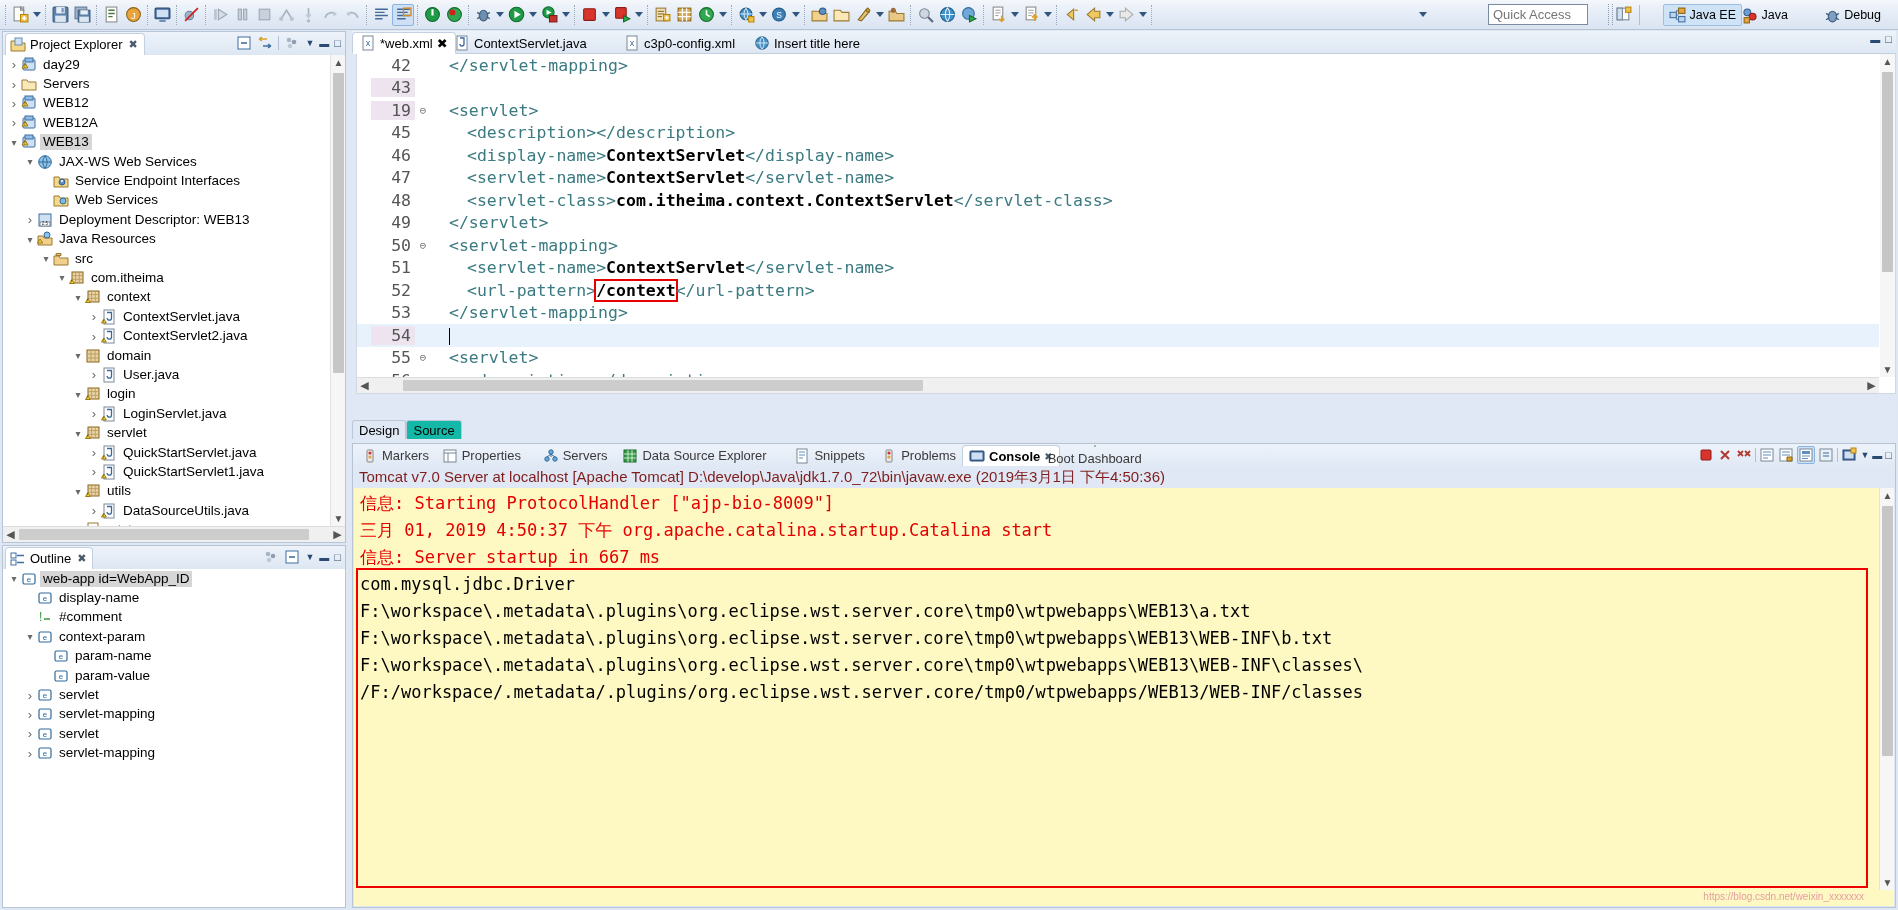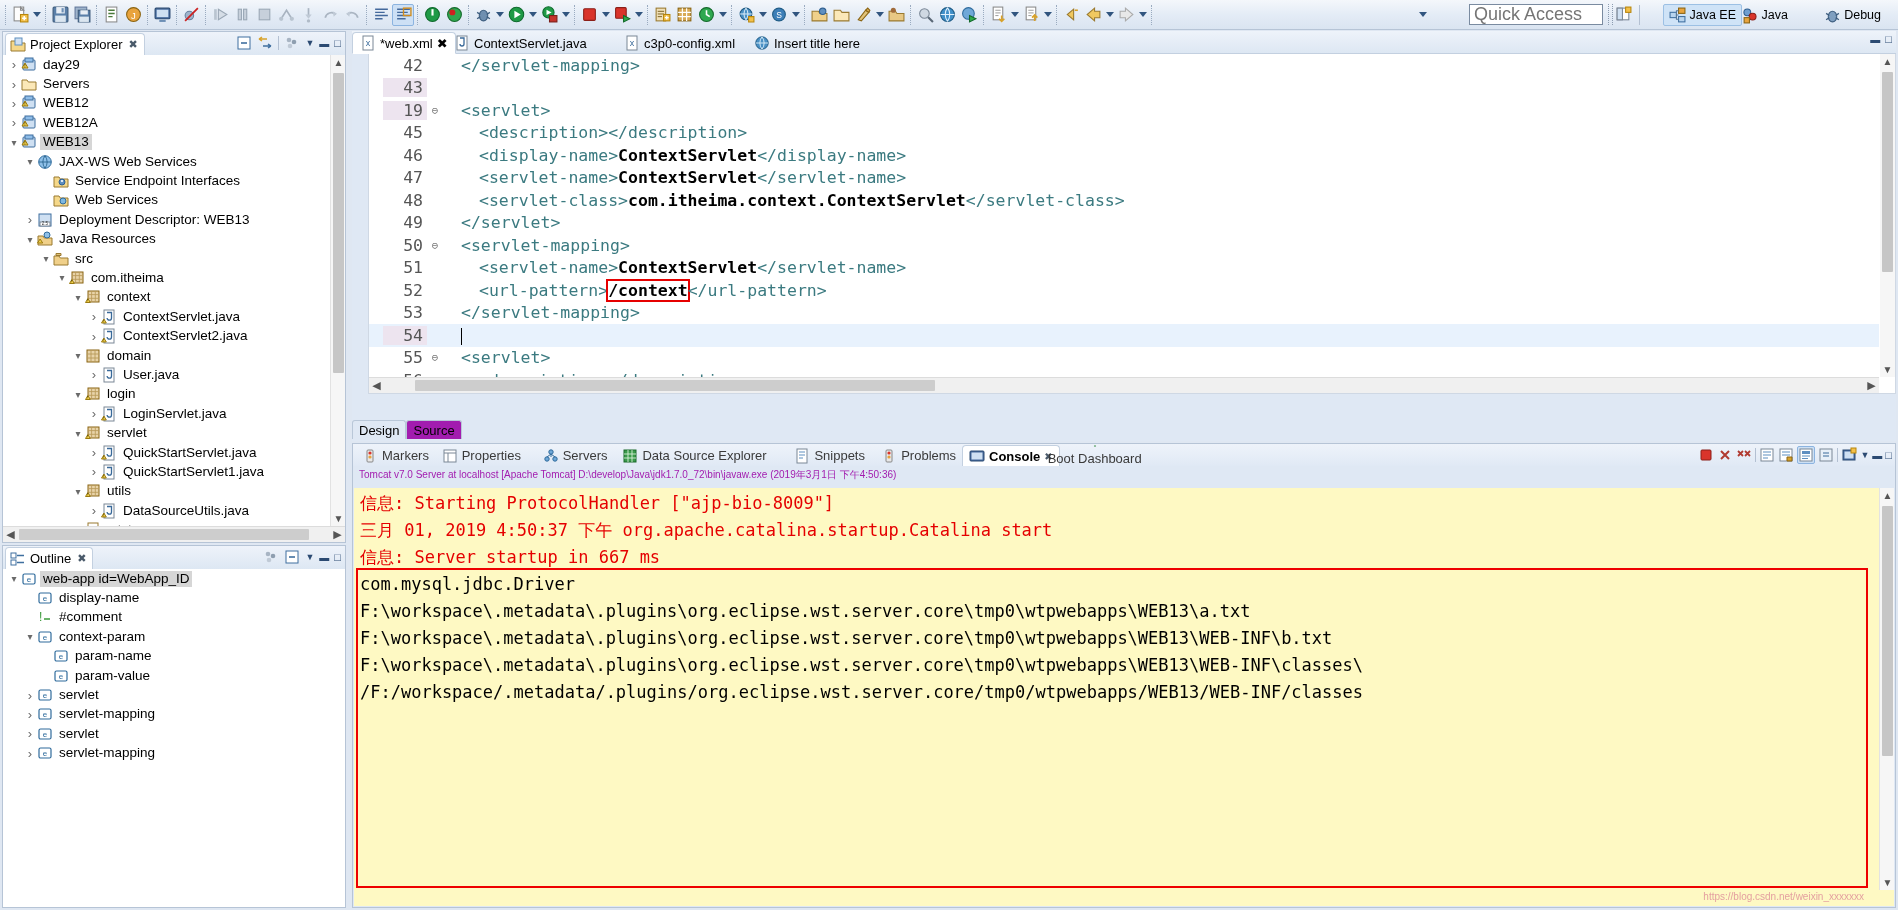--- a/index.html
+++ b/index.html
@@ -28,23 +28,23 @@
   .tb-btn.sel { background: #cde0f5; border: 1px solid #8cb4e0; border-radius: 2px; }
   .tb-sep { width: 1px; height: 20px; margin: 0 3px; border-left: 1px dotted #9aabc0; }
   .tb-arrow { width: 11px; height: 22px; display:flex; align-items:center; justify-content:center; }
   .tb-arrow:after {
     content:''; border-left: 4px solid transparent; border-right: 4px solid transparent;
     border-top: 5px solid #31557f;
   }
   .ic { width: 17px; height: 17px; display:block; }
 
   .quick-access {
-    position: absolute; right: 295px; top: 4px;
-    width: 134px; height: 21px; background: #fff; border: 1px solid #7a8ba0;
-    font-size: 18px; color: #000; padding: 2px 4px; line-height: 16px;
+    position: absolute; right: 310px; top: 4px;
+    width: 100px; height: 21px; background: #fff; border: 1px solid #7a8ba0;
+    font-size: 13px; color: #000; padding: 2px 4px; line-height: 16px;
   }
   .qa-grip { position:absolute; right:285px; top:4px; width:5px; height:21px;
      border-left:1px dotted #8c9cb0; border-right:1px dotted #8c9cb0;}
   .persp-sep { position: absolute; right: 258px; top: 5px; width: 1px; height: 20px; background: #b3c0d2;}
   .persp-open { position: absolute; right: 265px; top: 6px; width: 18px; height: 18px;}
   .persp {
     position: absolute; top: 4px; height: 22px;
     display: flex; align-items: center; gap: 3px; padding: 0 5px;
     font-size: 12.5px; white-space: nowrap;
   }
@@ -104,30 +104,30 @@
   .hscroll .thumb { position:absolute; left:30px; top:2px; height:11px; background:#cdcdcd; border-radius:1px;}
   .hscroll .larr, .hscroll .rarr { position:absolute; top:0; width:15px; height:15px; display:flex;align-items:center;justify-content:center;color:#555;font-size:11px;}
 
   .vscroll { position:absolute; top:0; bottom:0; width:15px; background:#fff;}
   .vscroll .thumb { position:absolute; left:2px; width:11px; background:#c6c6c6; border-radius:1px;}
   .vscroll .uarr,.vscroll .darr{position:absolute;left:0;width:15px;height:15px;display:flex;align-items:center;justify-content:center;color:#555;font-size:10px;}
 
   .ds-tabs { position: absolute; display: flex; align-items: flex-end; gap:0px; background:#dfe8f4;}
   .ds-tab { height: 19px; padding: 0 6px; font-size: 13px; display:flex; align-items:center;
     border:1px solid #b9c7d8; border-bottom:none; border-radius:3px 3px 0 0; background:#dfe8f4;}
-  .ds-tab.active { background: #a21caf; }
+  .ds-tab.active { background: #14b8a6; }
 
   
   .cons-tabbar { height: 22px; position: relative; background: linear-gradient(180deg,#eef3fa,#e0e9f5);}
   .ctab { position:absolute; top:1px; height:21px; display:flex; align-items:center; gap:4px;
      padding:0 6px; font-size:13px; color:#3a3a3a; white-space:nowrap;}
   .ctab.active { background:#fff; border:1px solid #c3d0e0; border-bottom:none; border-radius:4px 4px 0 0; color:#000; font-weight:bold;}
   .cons-tools { position:absolute; right:3px; top:2px; display:flex; align-items:center; gap:3px;}
   .ct-ic { width:16px; height:16px; display:block;}
-  .cons-head { font-size: 10px; padding: 2px 4px 0 6px; color:#a21caf; white-space:nowrap;}
+  .cons-head { font-size: 15px; padding: 2px 4px 0 6px; color:#7f1d1d; white-space:nowrap;}
   .cons-body { position:absolute; left:0; right:0; top:0; bottom:0; background:#fef9c3; overflow:hidden;}
   .cons-line { font-family:"DejaVu Sans Mono", monospace; font-size:17px; white-space:pre; line-height:27px;}
   .cons-line.err { color: #e50000; }
   .cons-line.out { color: #000; }
   .redbox { position:absolute; border:2px solid #ee0000; }
   .watermark { position:absolute; font-size:10px; color:#e4a0a0; right:4px; bottom:1px; white-space:nowrap;}
 </style>
 </head>
 <body>
 
@@ -879,21 +879,21 @@
             <path d="M1.9 8h12.2M8 1.8a10 10 0 010 12.4M8 1.8a10 10 0 000 12.4" stroke="#dff0fb" fill="none" stroke-width="0.9"></path>
           </svg>
         <span>Insert title here</span>
       </div>
       <div class="view-tools" style="top:2px;">
         <span style="font-size:10px;color:#2b4a72;">▬</span>
         <span style="font-size:11px;color:#2b4a72;">□</span>
       </div>
     </div>
 
-    <div class="code-area" style="left:16px; top:23px; right:0; height:340px; border:1px solid #cfd8e4; border-top:none;">
+    <div class="code-area" style="left:4px; top:23px; right:0; height:340px; border:1px solid #cfd8e4; border-top:none;">
       <div class="code-lines" id="code-lines" style="left:0; top:0; right:16px; bottom:16px; overflow:hidden;">
           <div class="cline"><span style="width: 14px; flex: 0 0 auto;"></span><span class="lnum">42</span><span class="fold"></span><span style="padding-left: 18px;"><span class="tag">&lt;/servlet-mapping&gt;</span></span></div>
           <div class="cline"><span style="width: 14px; flex: 0 0 auto;"></span><span class="lnum hl">43</span><span class="fold"></span><span style="padding-left: 0px;"></span></div>
           <div class="cline"><span style="width: 14px; flex: 0 0 auto;"></span><span class="lnum hl">19</span><span class="fold">⊖</span><span style="padding-left: 18px;"><span class="tag">&lt;servlet&gt;</span></span></div>
           <div class="cline"><span style="width: 14px; flex: 0 0 auto;"></span><span class="lnum">45</span><span class="fold"></span><span style="padding-left: 36px;"><span class="tag">&lt;description&gt;&lt;/description&gt;</span></span></div>
           <div class="cline"><span style="width: 14px; flex: 0 0 auto;"></span><span class="lnum">46</span><span class="fold"></span><span style="padding-left: 36px;"><span class="tag">&lt;display-name&gt;</span><span class="txt">ContextServlet</span><span class="tag">&lt;/display-name&gt;</span></span></div>
           <div class="cline"><span style="width: 14px; flex: 0 0 auto;"></span><span class="lnum">47</span><span class="fold"></span><span style="padding-left: 36px;"><span class="tag">&lt;servlet-name&gt;</span><span class="txt">ContextServlet</span><span class="tag">&lt;/servlet-name&gt;</span></span></div>
           <div class="cline"><span style="width: 14px; flex: 0 0 auto;"></span><span class="lnum">48</span><span class="fold"></span><span style="padding-left: 36px;"><span class="tag">&lt;servlet-class&gt;</span><span class="txt">com.itheima.context.ContextServlet</span><span class="tag">&lt;/servlet-class&gt;</span></span></div>
           <div class="cline"><span style="width: 14px; flex: 0 0 auto;"></span><span class="lnum">49</span><span class="fold"></span><span style="padding-left: 18px;"><span class="tag">&lt;/servlet&gt;</span></span></div>
           <div class="cline"><span style="width: 14px; flex: 0 0 auto;"></span><span class="lnum">50</span><span class="fold">⊖</span><span style="padding-left: 18px;"><span class="tag">&lt;servlet-mapping&gt;</span></span></div>

